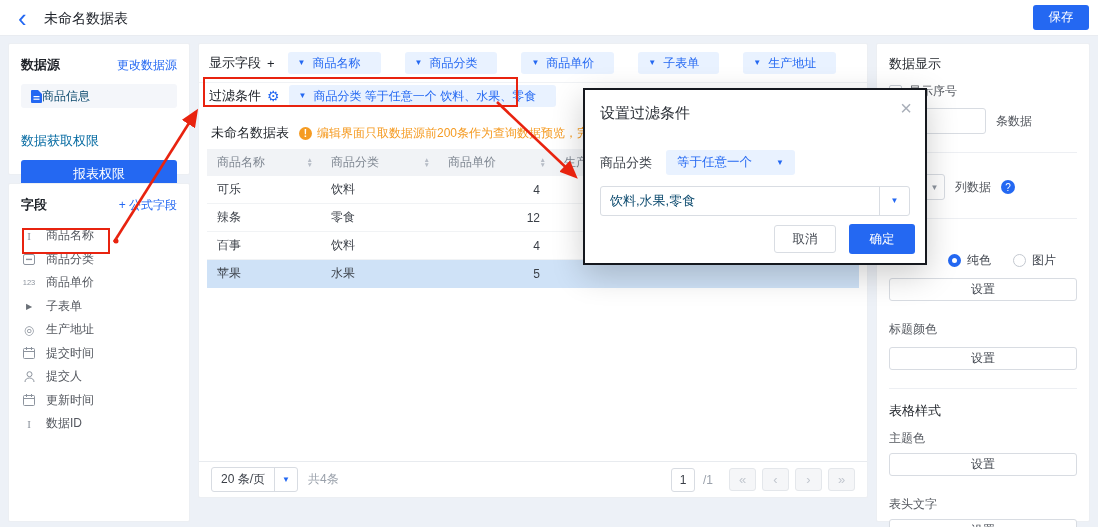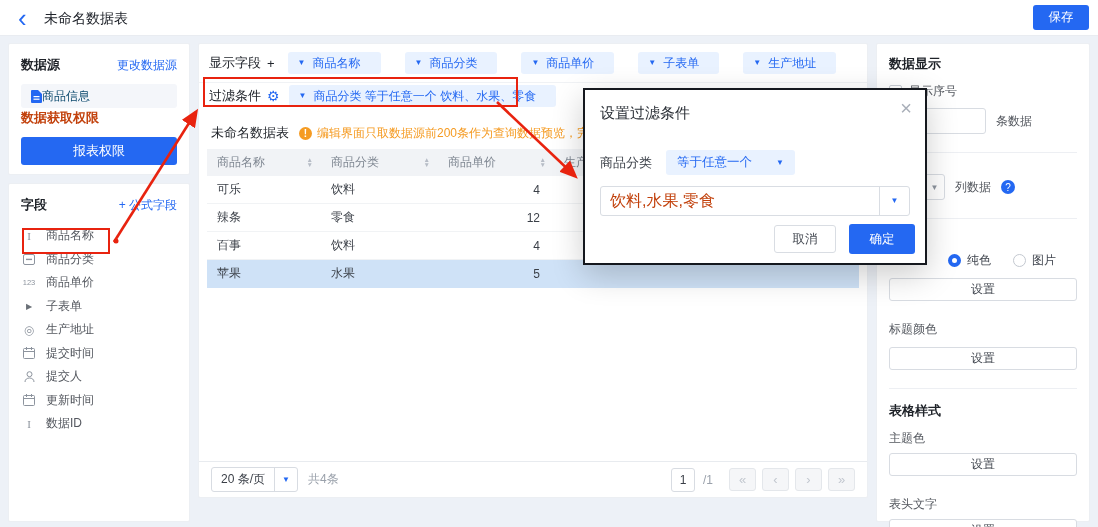--- a/index.html
+++ b/index.html
@@ -13,21 +13,21 @@
   .pagetitle{position:absolute;left:44px;top:10px;font-size:14px;color:#20242b}
   .savebtn{position:absolute;right:9px;top:5px;width:56px;height:25px;background:#2468f2;color:#fff;border:none;border-radius:3px;font-size:12.5px;display:flex;align-items:center;justify-content:center}
 
   
   .lc1{left:8px;top:43px;width:182px;height:132px;padding:12px}
   .lc2{left:8px;top:183px;width:182px;height:339px;padding:12px}
   .panelhead{display:flex;justify-content:space-between;align-items:center}
   .ph-title{font-size:13px;font-weight:bold;color:#1f2329}
   .bluelink{font-size:12px;color:#2468f2;cursor:pointer}
   .srcrow{margin-top:10px;height:24px;background:#f4f6fa;border-radius:3px;display:flex;align-items:center;gap:0;padding:0 10px;color:#0c4a6e}
-  .permtitle{margin-top:1px;font-size:13px;font-weight:bold;color:#c2410c}
+  .permtitle{margin-top:24px;font-size:13px;font-weight:normal;color:#0369a1}
   .permbtn{margin-top:10px;width:100%;height:28px;background:#2468f2;color:#fff;border:none;border-radius:3px;font-size:13px;display:flex;align-items:center;justify-content:center}
   .fldlist{margin-top:10px}
   .fldrow{display:flex;align-items:center;gap:9px;height:23.5px;color:#53575e;cursor:pointer}
   .fldico{width:16px;text-align:center;color:#8d949e;flex:none;display:flex;align-items:center;justify-content:center}
   .ico-text{font-family:"Liberation Serif","DejaVu Serif",serif;font-size:11px}
   .ico-num{font-size:7.5px;letter-spacing:0}
   .ico-tri{font-size:8px;color:#6a7077}
   .ico-loc{font-size:12px}
 
   
@@ -59,21 +59,21 @@
   .psel .val{display:flex;align-items:center;padding:0 9px;color:#3a3f47}
   .psel .dd{width:23px;border-left:1px solid #d8dce2;display:flex;align-items:center;justify-content:center;color:#2468f2}
   .total{color:#9aa1ab}
   .pright{display:flex;align-items:center}
   .curpage{width:24px;height:24px;border:1px solid #d8dce2;border-radius:3px;background:#fff;display:flex;align-items:center;justify-content:center;color:#3a3f47}
   .slash{color:#9aa1ab;margin:0 10px 0 8px}
   .pgbtn{width:27px;height:23px;background:#f5f6f8;border:1px solid #e4e7eb;border-radius:3px;color:#c2c7cf;display:flex;align-items:center;justify-content:center;font-size:13px;margin-left:6px;cursor:pointer}
 
   
   .rc{left:876px;top:43px;width:214px;height:479px;padding:11px 12px}
-  .sect{font-size:13px;font-weight:bold;color:#1f2329}
+  .sect{font-size:13px;font-weight:normal;color:#1f2329}
   .cbrow{margin-top:10px;display:flex;align-items:center;gap:7px;color:#53575e;cursor:pointer}
   .cbox{width:13px;height:13px;border:1px solid #c8cdd4;border-radius:2px;background:#fff;flex:none}
   .inprow{margin-top:8px;display:flex;align-items:center;gap:10px;color:#53575e}
   .inp{width:97px;height:26px;border:1px solid #d8dce2;border-radius:3px;background:#fff}
   .hr{border:none;border-top:1px solid #edeff3;margin-top:18px}
   .colsrow{margin-top:21px;display:flex;align-items:center;gap:10px;color:#53575e}
   .csel{display:flex;align-items:stretch;height:26px;width:56px;border:1px solid #d8dce2;border-radius:3px;background:#fff;cursor:pointer}
   .csel .val{flex:1;display:flex;align-items:center;padding-left:8px;color:#3a3f47}
   .csel .dd{width:20px;border-left:1px solid #d8dce2;display:flex;align-items:center;justify-content:center;color:#8d949e;font-size:8px}
   .helpico{width:14px;height:14px;border-radius:50%;background:#2468f2;color:#fff;font-size:10px;display:flex;align-items:center;justify-content:center;cursor:pointer}
@@ -85,21 +85,21 @@
   .setbtn{margin-top:9px;width:100%;height:23px;border:1px solid #d8dce2;border-radius:3px;background:#fff;color:#41464f;font-size:12px;display:flex;align-items:center;justify-content:center}
   .lbl{margin-top:20px;color:#53575e}
 
   
   .modal{position:absolute;left:583px;top:88px;width:344px;height:177px;background:#fff;border:2px solid #15181e;box-shadow:0 10px 30px rgba(0,0,0,.2);z-index:50}
   .mtitle{position:absolute;left:15px;top:14px;font-size:15px;color:#2a2f36}
   .mclose{position:absolute;right:13px;top:8px;font-size:20px;color:#a8aeb8;cursor:pointer;line-height:1}
   .mfield{position:absolute;left:15px;top:60px;display:flex;align-items:center;gap:14px;color:#3a3f47;font-size:13px}
   .opchip{display:inline-flex;align-items:center;gap:24px;background:#e9f2ff;color:#2468f2;height:25px;padding:0 11px;border-radius:3px;font-size:12.5px;cursor:pointer}
   .minput{position:absolute;left:15px;right:15px;top:96px;height:30px;border:1px solid #d9dde3;border-radius:3px;display:flex;align-items:stretch;background:#fff}
-  .minput .val{flex:1;display:flex;align-items:center;padding-left:9px;color:#c2410c;font-size:16px}
+  .minput .val{flex:1;display:flex;align-items:center;padding-left:9px;color:#0c4a6e;font-size:13px}
   .minput .dd{width:30px;border-left:1px solid #d9dde3;display:flex;align-items:center;justify-content:center;color:#2468f2;cursor:pointer}
   .mfoot{position:absolute;right:10px;bottom:9px;display:flex;gap:13px;align-items:center}
   .cancelbtn{width:62px;height:28px;border:1px solid #d9dde3;border-radius:3px;background:#fff;color:#41464f;font-size:12.5px;display:flex;align-items:center;justify-content:center}
   .okbtn{width:66px;height:30px;border:none;border-radius:3px;background:#2468f2;color:#fff;font-size:12.5px;display:flex;align-items:center;justify-content:center}
 
   
   .abox{position:absolute;border:2px solid #e8230f;z-index:40;pointer-events:none}
   .abox1{left:203px;top:77px;width:315px;height:30px}
   .abox2{left:22px;top:228px;width:88px;height:26px}
   .overlay{position:absolute;left:0;top:0;width:1098px;height:527px;z-index:60;pointer-events:none}

